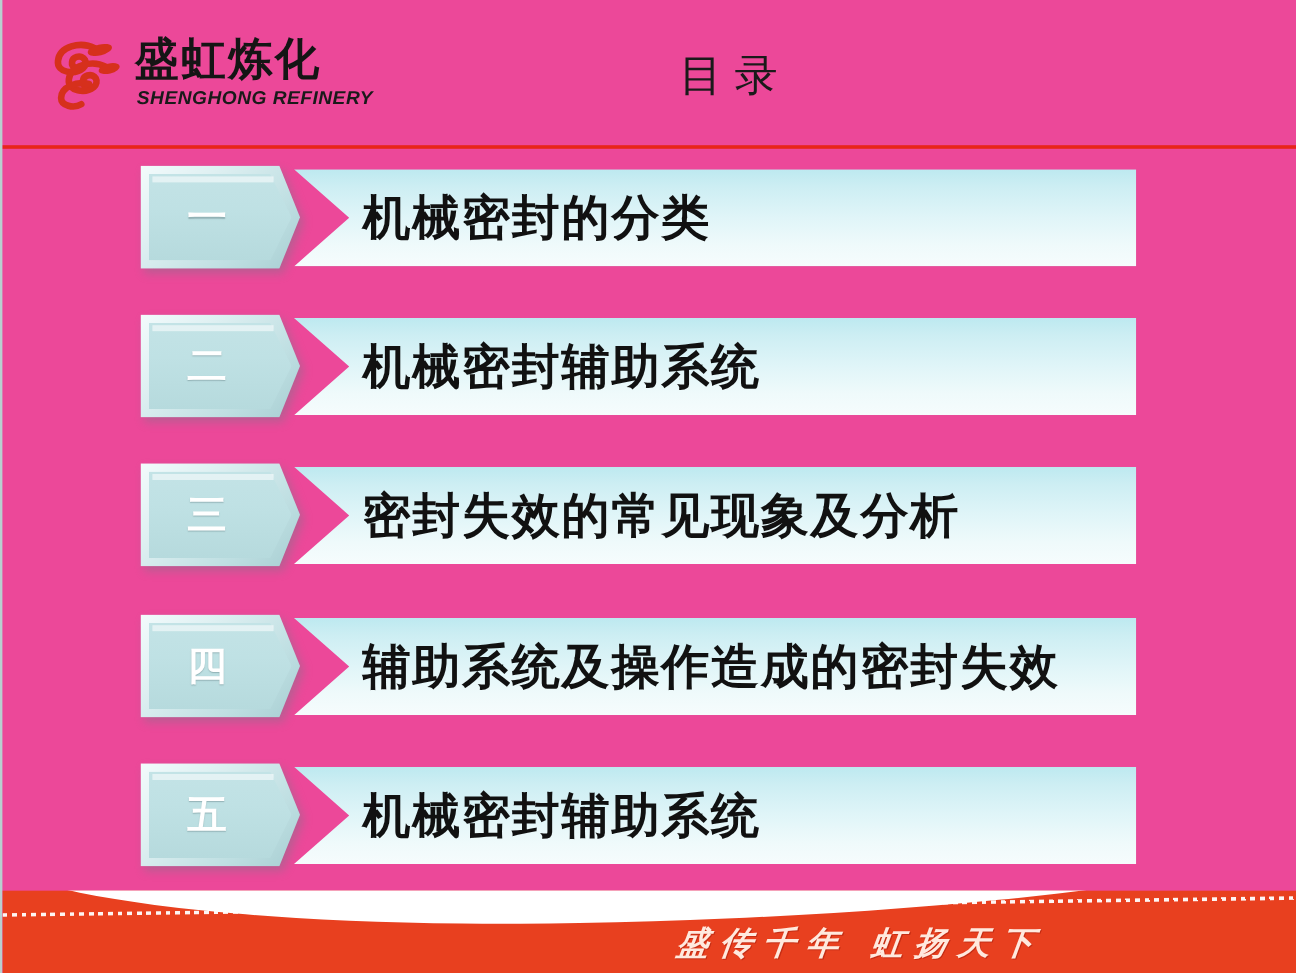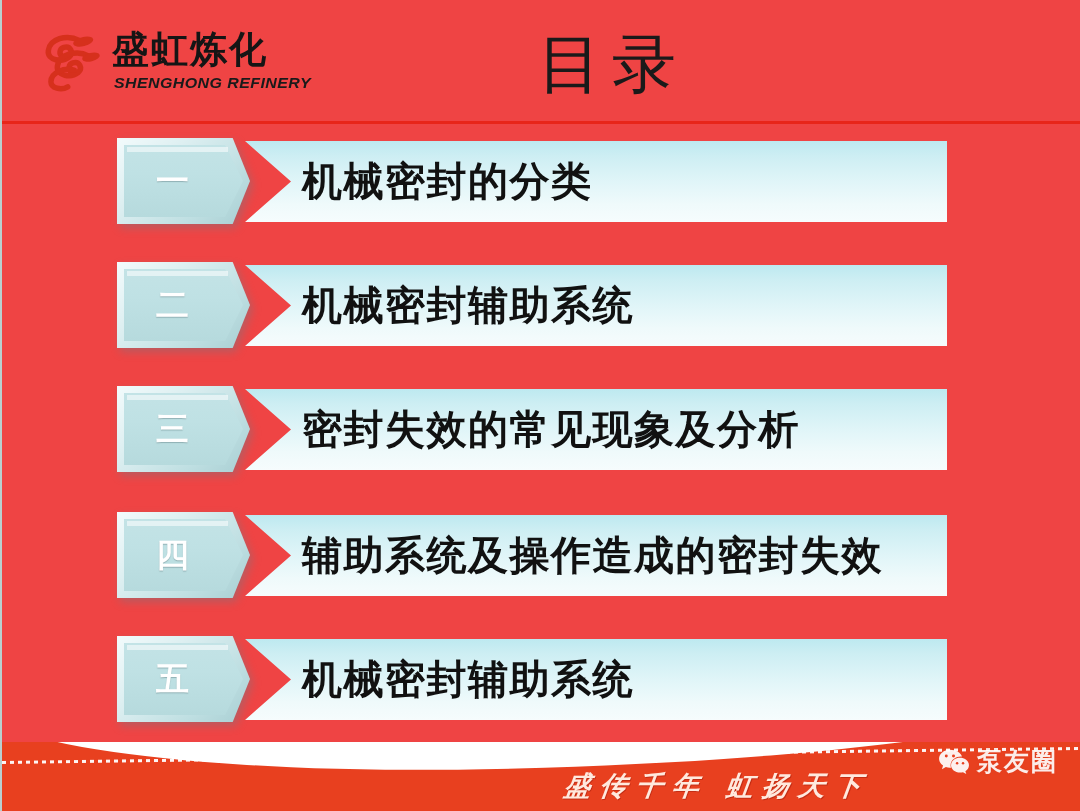--- a/index.html
+++ b/index.html
@@ -8,21 +8,21 @@
     background: #ffffff;
   }
   body {
     font-family: "Liberation Sans", "DejaVu Sans", sans-serif;
   }
 
   #slide {
     position: relative;
     width: 1080px;
     height: 811px;
-    background: #ef4444;
+    background: #ec4899;
     overflow: hidden;
     border-left: 2px solid #b9cfd0;
     box-sizing: border-box;
   }
 
   
   #header {
     position: absolute;
     left: 0; top: 0;
     width: 1080px;
@@ -72,21 +72,21 @@
     transform-origin: left center;
   }
 
   #slide-title {
     position: absolute;
     left: 400px;
     top: 34px;
     width: 420px;
     text-align: center;
     font-family: "DejaVu Serif", "Liberation Serif", serif;
-    font-size: 64px;
+    font-size: 36px;
     letter-spacing: 10px;
     color: #1a1a1a;
     line-height: 60px;
   }
 
   #header-rule {
     position: absolute;
     left: 0;
     top: 121px;
     width: 1080px;
@@ -392,25 +392,14 @@
   <div id="footer">
     <div id="footer-base"></div>
     <div id="footer-wave-dark"></div>
     <div id="footer-wave-white"></div>
     <div id="footer-dash"></div>
     <div id="footer-calligraphy">
       <span class="cg-inner">盛传千年 虹扬天下</span>
     </div>
   </div>
 
-  <div id="watermark">
-    <svg id="wechat-icon" viewBox="0 0 64 64">
-      <path fill="#ffffff" d="M25 9C13.4 9 4 16.8 4 26.4c0 5.4 3 10.2 7.7 13.4L9.6 47l7.6-4.1c2.4.7 5 1.1 7.8 1.1.7 0 1.4 0 2.1-.1-.5-1.5-.8-3-.8-4.6 0-9.3 9-16.8 20.1-16.8.7 0 1.4 0 2.1.1C46.6 14.8 36.8 9 25 9z"></path>
-      <circle cx="18" cy="21.5" r="2.9" fill="#e8401f"></circle>
-      <circle cx="32" cy="21.5" r="2.9" fill="#e8401f"></circle>
-      <path fill="#ffffff" d="M62 39.2c0-7.9-7.8-14.3-17.4-14.3S27.2 31.3 27.2 39.2c0 7.9 7.8 14.3 17.4 14.3 2 0 4-.3 5.8-.8l6.4 3.4-1.8-5.3c4.2-2.7 7-6.9 7-11.6z"></path>
-      <circle cx="39" cy="35.6" r="2.4" fill="#e8401f"></circle>
-      <circle cx="50.5" cy="35.6" r="2.4" fill="#e8401f"></circle>
-    </svg>
-    <div id="watermark-text">泵友圈</div>
-  </div>
 
 </div>
 
 </body></html>

